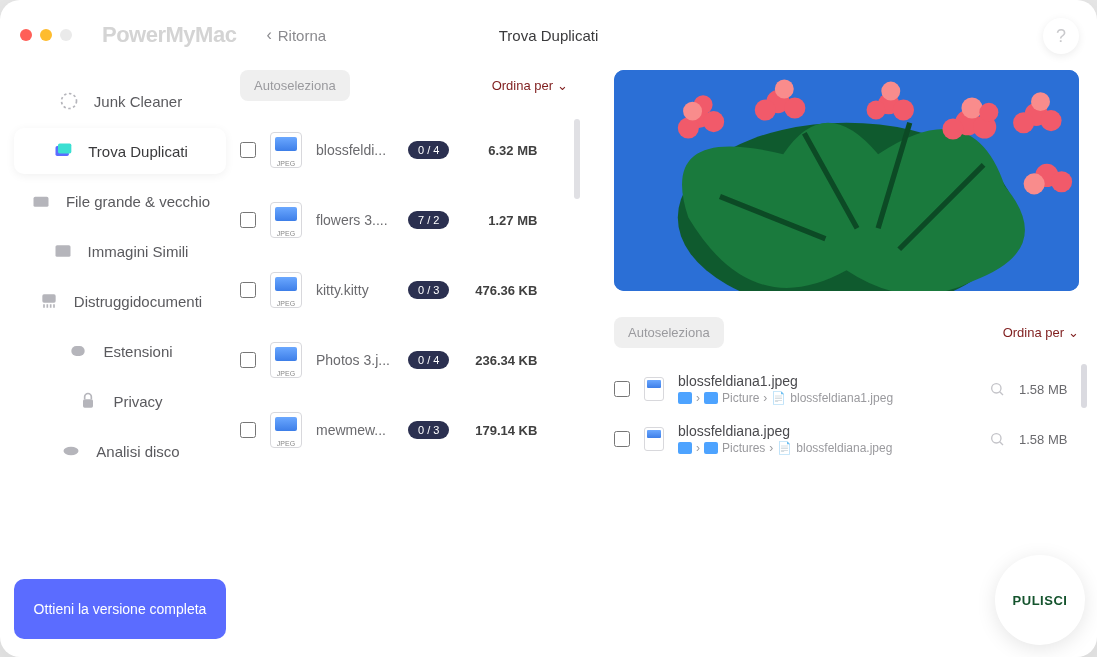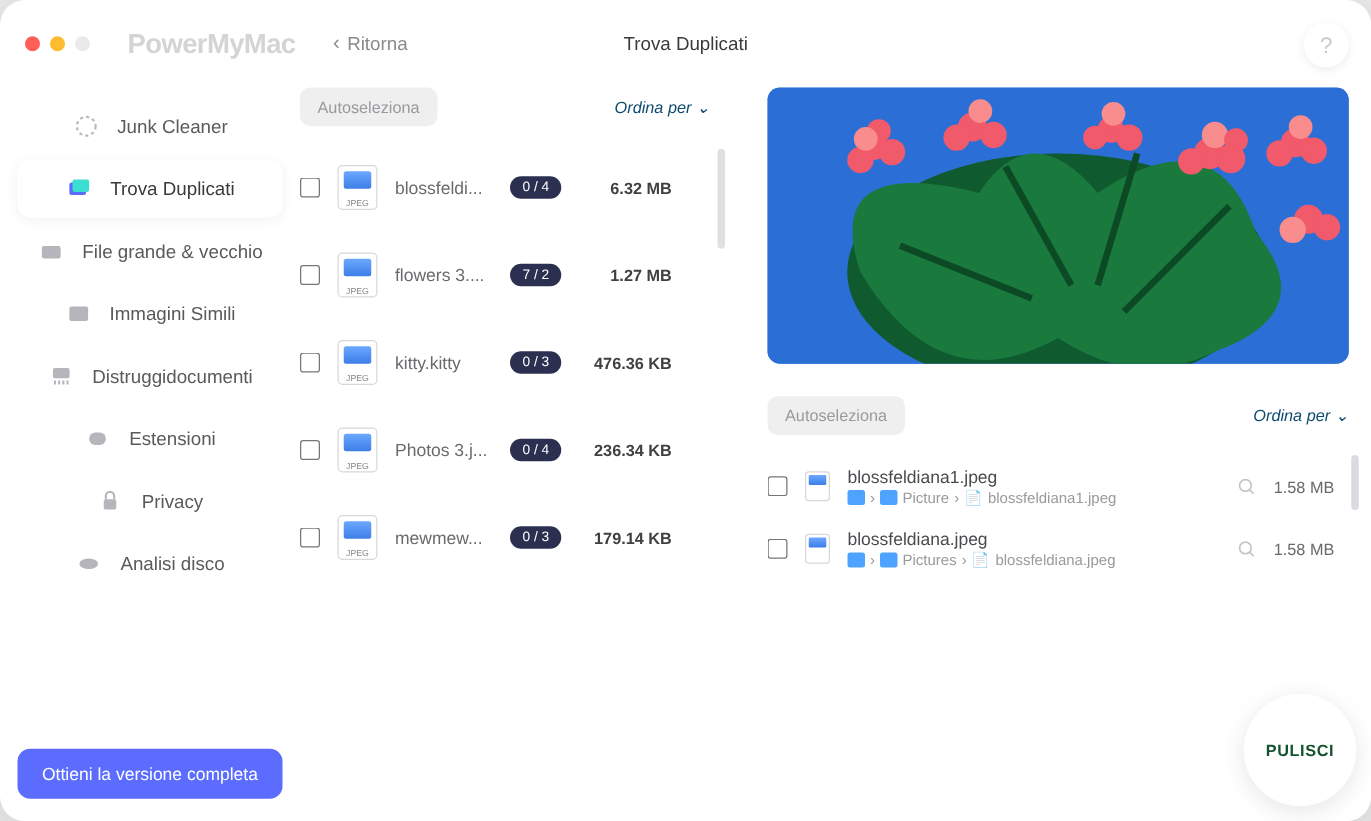--- a/index.html
+++ b/index.html
@@ -30,40 +30,40 @@
 .sidebar { width: 240px; padding: 8px 14px 18px 14px; display: flex; flex-direction: column; }
 .sidebar-item {
   display: flex; align-items: center; gap: 14px; height: 46px; padding: 0 12px;
   border-radius: 10px; color: #5a5a5e; font-size: 15px; cursor: pointer; margin-bottom: 4px; justify-content: center;
 }
 .sidebar-item.active { background: #fff; box-shadow: 0 2px 10px rgba(0,0,0,0.06); color: #3a3a3c; font-weight: 500; }
 .sidebar-item .icon-wrap { width: 22px; display: flex; justify-content: center; }
 .side-icon { width: 20px; height: 20px; fill: #b5b5bb; }
 .sidebar-item.active .side-icon { fill: #5b6cff; }
 .upgrade-btn {
-  margin-top: auto; background: #5b6cff; color: #fff; border: none; height: 40px;
+  margin-top: auto; background: #5b6cff; color: #fff; border: none; height: 60px;
   border-radius: 10px; font-size: 14px; font-weight: 500; cursor: pointer;
 }
 .main { flex: 1; display: flex; padding: 0 18px 18px 0; gap: 18px; }
 .left-pane { width: 346px; display: flex; flex-direction: column; }
 .tabs { display: flex; align-items: center; gap: 8px; padding: 0 0 18px 12px; flex-wrap: nowrap; }
 .tab {
   color: #8a8a8e; font-size: 14px; padding: 8px 16px; border-radius: 18px; cursor: pointer;
   white-space: nowrap;
 }
 .tab.active { background: #5b6cff; color: #fff; }
 .list-header {
   display: flex; align-items: center; justify-content: space-between; padding: 0 18px 0 0;
   margin-bottom: 14px;
 }
 .autoselect-btn {
   background: #efefef; color: #9a9a9e; font-size: 13px; border: none;
   padding: 8px 14px; border-radius: 8px; cursor: pointer;
 }
-.sort-btn { color: #0c4a6e; font-size: 13px; display: flex; align-items: flex-end; gap: 4px; cursor: pointer; font-style: italic; }
+.sort-btn { color: #7f1d1d; font-size: 13px; display: flex; align-items: flex-end; gap: 4px; cursor: pointer; }
 .list-container { position: relative; flex: 1; overflow: hidden; }
 .file-list { list-style: none; padding-right: 18px; }
 .file-row {
   display: flex; align-items: center; gap: 14px; height: 70px;
 }
 .file-row input[type=checkbox] { width: 16px; height: 16px; border-radius: 50%; accent-color: #5b6cff; }
 .file-icon-box {
   width: 32px; height: 36px; background: #fff; border: 1px solid #d8d8dc; border-radius: 4px;
   display: flex; flex-direction: column; align-items: center; justify-content: flex-end; font-size: 7px; color: #888;
   position: relative;

